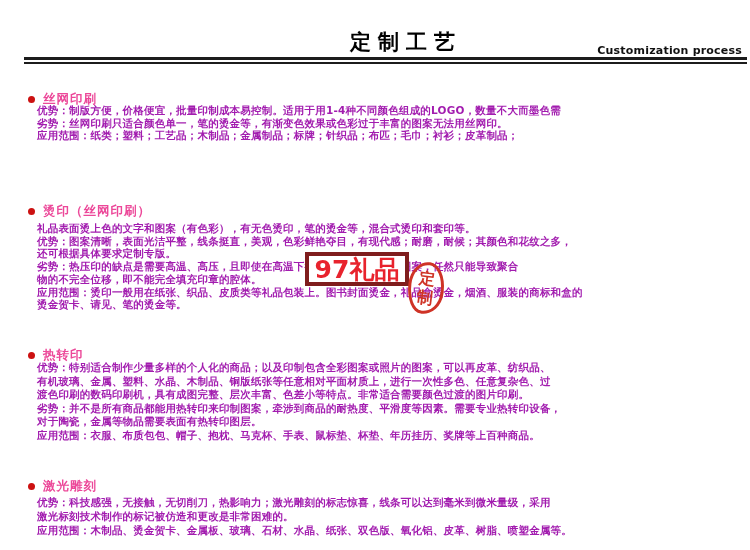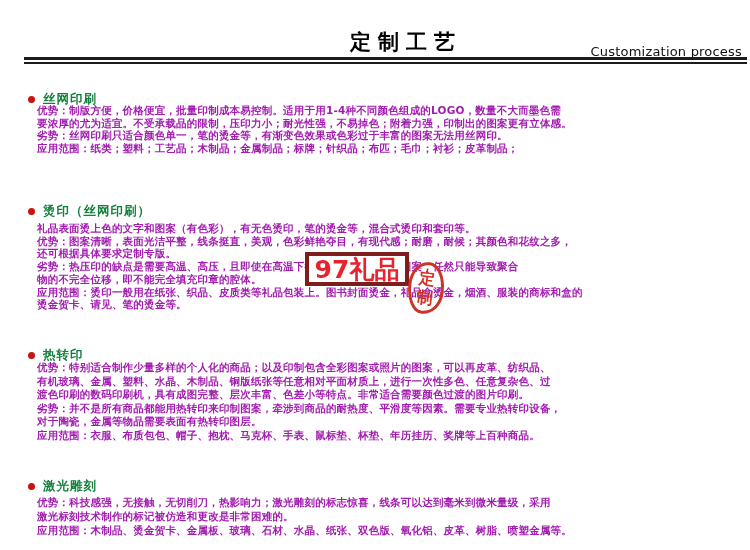--- a/index.html
+++ b/index.html
@@ -7,35 +7,35 @@
     position:relative;width:750px;height:550px;background:#ffffff;
     overflow:hidden;font-family:"DejaVu Sans",sans-serif;
   }
   
   .title{
     position:absolute;top:28px;left:0;width:750px;text-align:center;
     font-size:21px;font-weight:bold;color:#000;letter-spacing:7px;margin:0;padding-left:31px;
   }
   .subtitle{
     position:absolute;top:44px;right:8px;
-    font-size:13px;font-weight:normal;color:#111;letter-spacing:0.2px;
+    font-size:11px;font-weight:bold;color:#111;letter-spacing:0.2px;
   }
   .rule{
     position:absolute;top:57px;left:24px;right:3px;height:2px;
     border-top:3px solid #1c1c1c;border-bottom:2px solid #1c1c1c;
   }
   
   .sec{position:absolute;left:0;width:750px;}
   .sec-head{position:absolute;left:28px;top:0;display:flex;align-items:center;}
   .bullet{
     width:7px;height:7px;border-radius:50%;background:#cc1111;
     display:inline-block;margin-right:8px;flex:none;
   }
   .sec-title{
-    font-size:12.5px;font-weight:bold;color:#15803d;letter-spacing:1px;white-space:nowrap;
+    font-size:12.5px;font-weight:bold;color:#ec4899;letter-spacing:1px;white-space:nowrap;
   }
   .sec-body{position:absolute;left:37px;top:14px;width:712px;color:#a21caf;}
   .line{white-space:nowrap;font-weight:bold;letter-spacing:0.2px;}
   .s1 .line{font-size:10.5px;line-height:12.6px;}
   .s2 .line{font-size:10.5px;line-height:12.7px;}
   .s3 .line{font-size:10.5px;line-height:13.5px;}
   .s4 .line{font-size:10.5px;line-height:14.2px;}
   .sec1{top:91px;}  .sec1 .sec-body{top:13px;}
   .sec2{top:203px;} .sec2 .sec-body{top:19px;}
   .sec3{top:347px;} .sec3 .sec-body{top:14px;}
@@ -64,21 +64,20 @@
   <div class="subtitle">Customization process</div>
   <div class="rule"></div>
 
   <section class="sec sec1 s1">
     <div class="sec-head">
       <span class="bullet"></span>
       <span class="sec-title">丝网印刷</span>
     </div>
     <div class="sec-body">
       <div class="line">优势：制版方便，价格便宜，批量印制成本易控制。适用于用1-4种不同颜色组成的LOGO，数量不大而墨色需</div>
-      <div class="line">要浓厚的尤为适宜。不受承载品的限制，压印力小；耐光性强，不易掉色；附着力强，印制出的图案更有立体感。</div>
       <div class="line">劣势：丝网印刷只适合颜色单一，笔的烫金等，有渐变色效果或色彩过于丰富的图案无法用丝网印。</div>
       <div class="line">应用范围：纸类；塑料；工艺品；木制品；金属制品；标牌；针织品；布匹；毛巾；衬衫；皮革制品；</div>
     </div>
   </section>
 
   <section class="sec sec2 s2">
     <div class="sec-head">
       <span class="bullet"></span>
       <span class="sec-title">烫印（丝网印刷）</span>
     </div>

